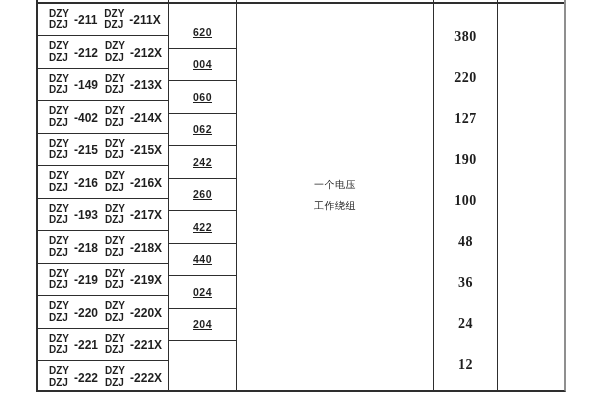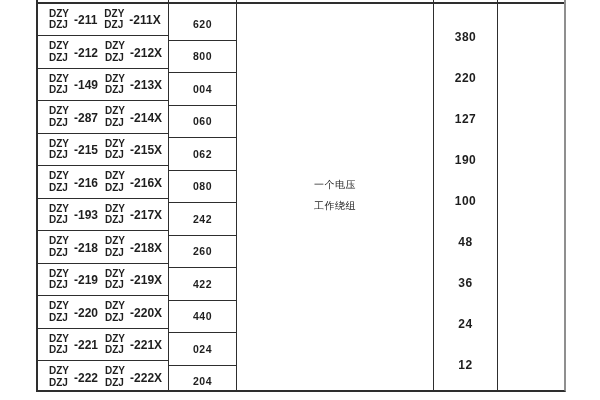--- a/index.html
+++ b/index.html
@@ -14,37 +14,37 @@
     border-bottom:2px solid #2e2e2e;
     border-right:2.5px solid #8f8f8f;
     display:flex;background:#ffffff;
   }
   .toprule{
     position:absolute;left:0;right:0;top:2px;height:1.6px;
     background:#2e2e2e;z-index:2;
   }
   .col{box-sizing:border-box;border-right:1.5px solid #2e2e2e;overflow:hidden;height:100%;}
   .col-models{width:131px;padding-top:3.5px;}
-  .col-codes{width:68px;padding-top:8px;}
+  .col-codes{width:68px;padding-top:16px;text-decoration:underline;}
   .col-winding{width:197px;display:flex;flex-direction:column;justify-content:center;
     align-items:center;font-size:10px;line-height:21px;letter-spacing:0.5px;}
   .col-voltages{width:64px;padding-top:16px;display:flex;flex-direction:column;}
   .col-empty{width:66px;border-right:none;}
   .row{
     height:32.5px;box-sizing:border-box;border-bottom:1.4px solid #2e2e2e;
     display:flex;align-items:center;
   }
   .model-row{padding-left:11px;gap:7px;}
   .model-group{display:flex;align-items:center;gap:5px;}
   .model-prefixes{display:flex;flex-direction:column;font-size:10px;line-height:11.5px;font-weight:bold;}
   .model-prefixes span{display:block;}
   .model-suffix{font-size:12px;font-weight:bold;position:relative;top:1px;}
   .code-row{justify-content:center;font-size:10.5px;font-weight:bold;letter-spacing:0.5px;}
   .volt{height:41px;display:flex;align-items:center;justify-content:center;
-    font-size:12px;font-weight:bold;letter-spacing:0.5px;flex:none;}
+    font-size:14px;font-weight:bold;letter-spacing:0.5px;flex:none;font-family:Liberation Serif, serif;}
 </style>
 </head>
 <body>
 
 <div class="tbl">
   <div class="toprule"></div>
 
   <div class="col col-models">
 
       <div class="row model-row">
@@ -97,21 +97,21 @@
           <span class="model-suffix">-213X</span>
         </div>
       </div>
 
       <div class="row model-row">
         <div class="model-group">
           <div class="model-prefixes">
             <span>DZY</span>
             <span>DZJ</span>
           </div>
-          <span class="model-suffix">-287</span>
+          <span class="model-suffix">-402</span>
         </div>
         <div class="model-group">
           <div class="model-prefixes">
             <span>DZY</span>
             <span>DZJ</span>
           </div>
           <span class="model-suffix">-214X</span>
         </div>
       </div>
 
@@ -252,39 +252,33 @@
       </div>
 
   </div>
 
   <div class="col col-codes">
 
       <div class="row code-row">
         <span>620</span>
       </div>
 
-      <div class="row code-row">
-        <span>800</span>
-      </div>
 
       <div class="row code-row">
         <span>004</span>
       </div>
 
       <div class="row code-row">
         <span>060</span>
       </div>
 
       <div class="row code-row">
         <span>062</span>
       </div>
 
-      <div class="row code-row">
-        <span>080</span>
-      </div>
 
       <div class="row code-row">
         <span>242</span>
       </div>
 
       <div class="row code-row">
         <span>260</span>
       </div>
 
       <div class="row code-row">

